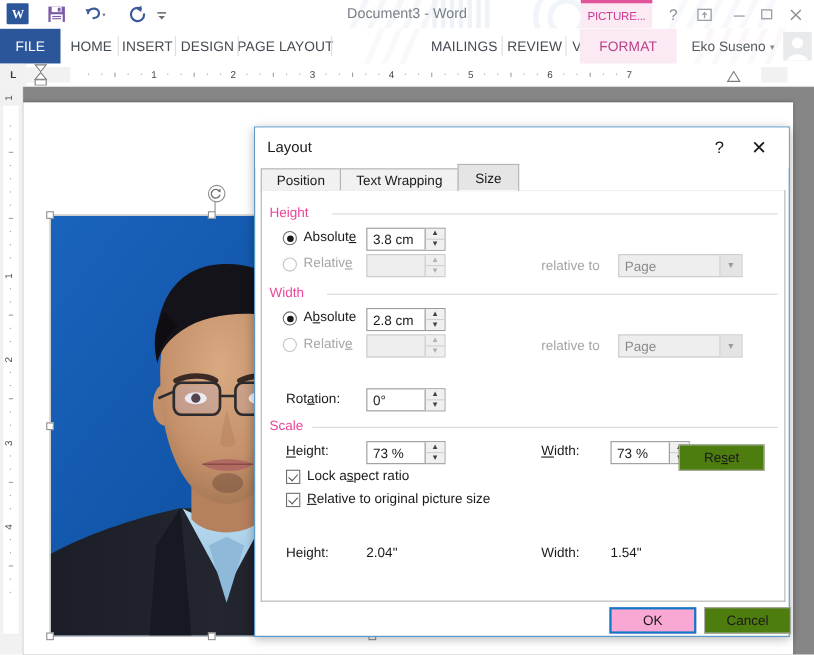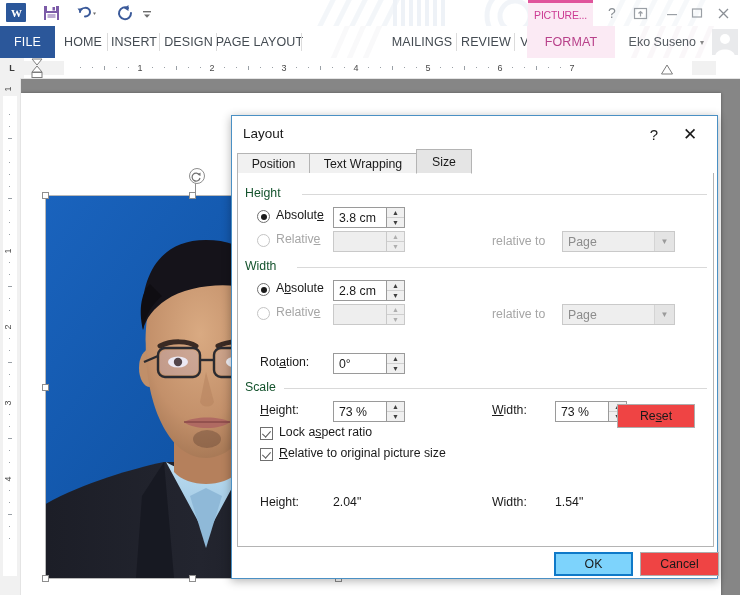--- a/index.html
+++ b/index.html
@@ -290,21 +290,21 @@
 
   
   .grp {
     position: absolute; left: 7px;
     width: 462px; height: 15px;
   }
   .grp-label {
     position: absolute; left: 0; top: -1px;
     padding-right: 6px;
     background: #ffffff;
-    font-size: 12.3px; color: #14532d;
+    font-size: 12.3px; color: #ec4899;
   }
   .grp-line {
     position: absolute; right: 0; top: 7px;
     height: 1px; background: #d9d9d9;
   }
 
   
   .radio-row { position: absolute; height: 18px; }
   .radio {
     position: absolute; left: 0; top: 2px;
@@ -416,29 +416,29 @@
   .cblabel {
     position: absolute; left: 19px; top: 0;
     font-size: 12.3px; color: #1a1a1a;
     white-space: nowrap;
   }
 
   
   .dbtn {
     position: absolute;
     height: 24px;
-    background: #ef4444;
+    background: #4d7c0f;
     border: 1px solid #adadad;
     box-sizing: border-box;
     display: flex; align-items: center; justify-content: center;
     font-size: 12.3px; color: #1a1a1a;
   }
   .dbtn.default {
     border: 2px solid #0f79c8;
-    background: #7dd3fc;
+    background: #f9a8d4;
   }
   #reset-button { left: 385px; top: 288px; width: 78px; }
   #ok-button { left: 322px; top: 436px; width: 79px; }
   #cancel-button { left: 408px; top: 436px; width: 79px; }
 </style>
 </head>
 <body>
 
 <div id="word-window">
 
@@ -501,20 +501,21 @@
       </svg>
     </div>
 
     <div class="qat" id="qat-more">
       <svg width="14" height="19" viewBox="0 0 14 19">
         <rect x="3" y="8" width="8" height="1.4" fill="#6d6d6d"></rect>
         <path d="M4 11.5 l6 0 l-3 3.2 z" fill="#6d6d6d"></path>
       </svg>
     </div>
 
+    <div id="doc-title">Document3 - Word</div>
 
     <div id="picture-tools-tab">PICTURE...</div>
 
     <div class="winbtn" id="help-btn">?</div>
 
     <div class="winbtn" id="ribbon-display-btn">
       <svg width="15" height="15" viewBox="0 0 15 15">
         <rect x="1.5" y="2.5" width="12" height="10" fill="none" stroke="#9a9fa5" stroke-width="1.2"></rect>
         <path d="M7.5 10.5 l0 -5 M5.5 7.5 l2 -2 l2 2" stroke="#9a9fa5" stroke-width="1.2" fill="none"></path>
       </svg>

